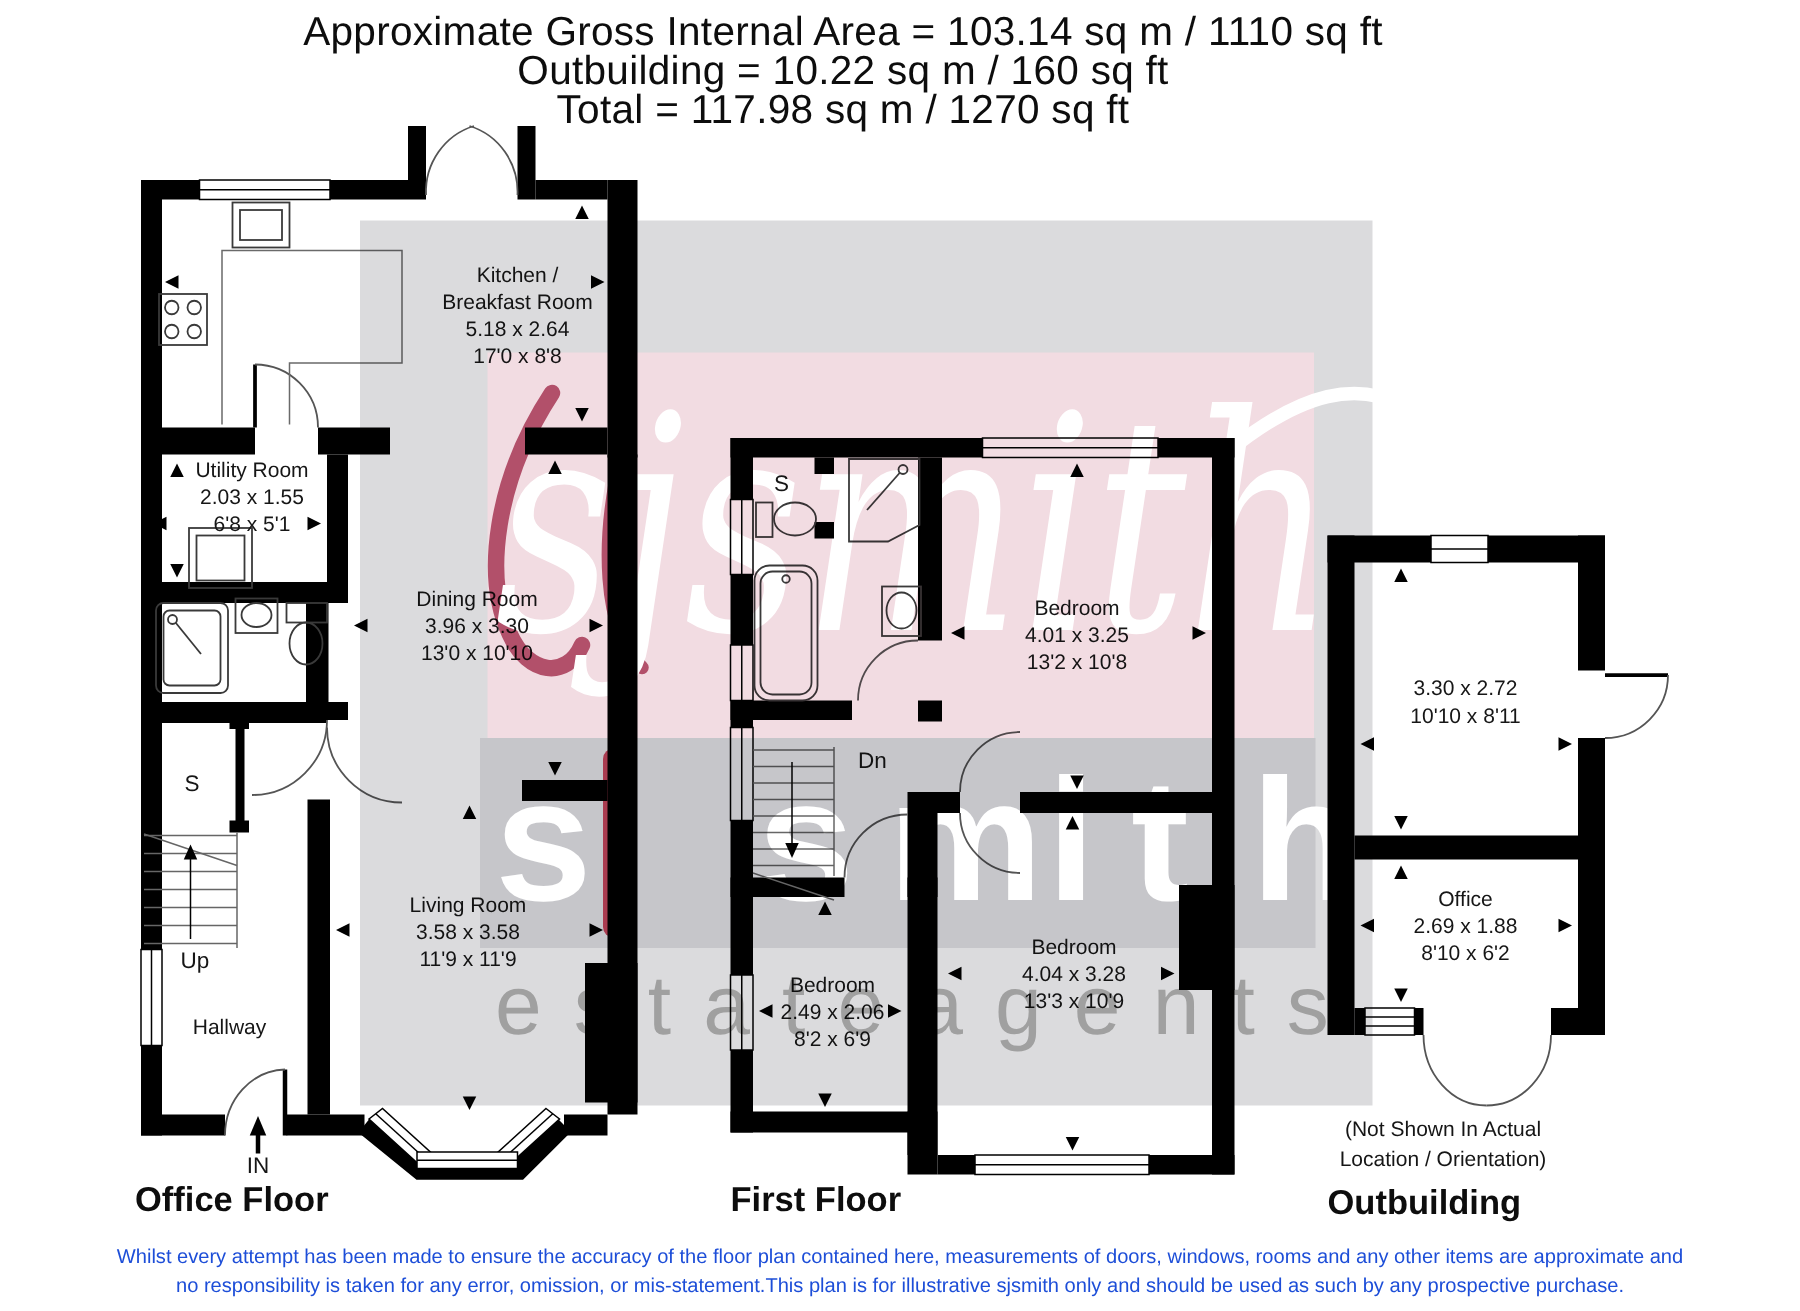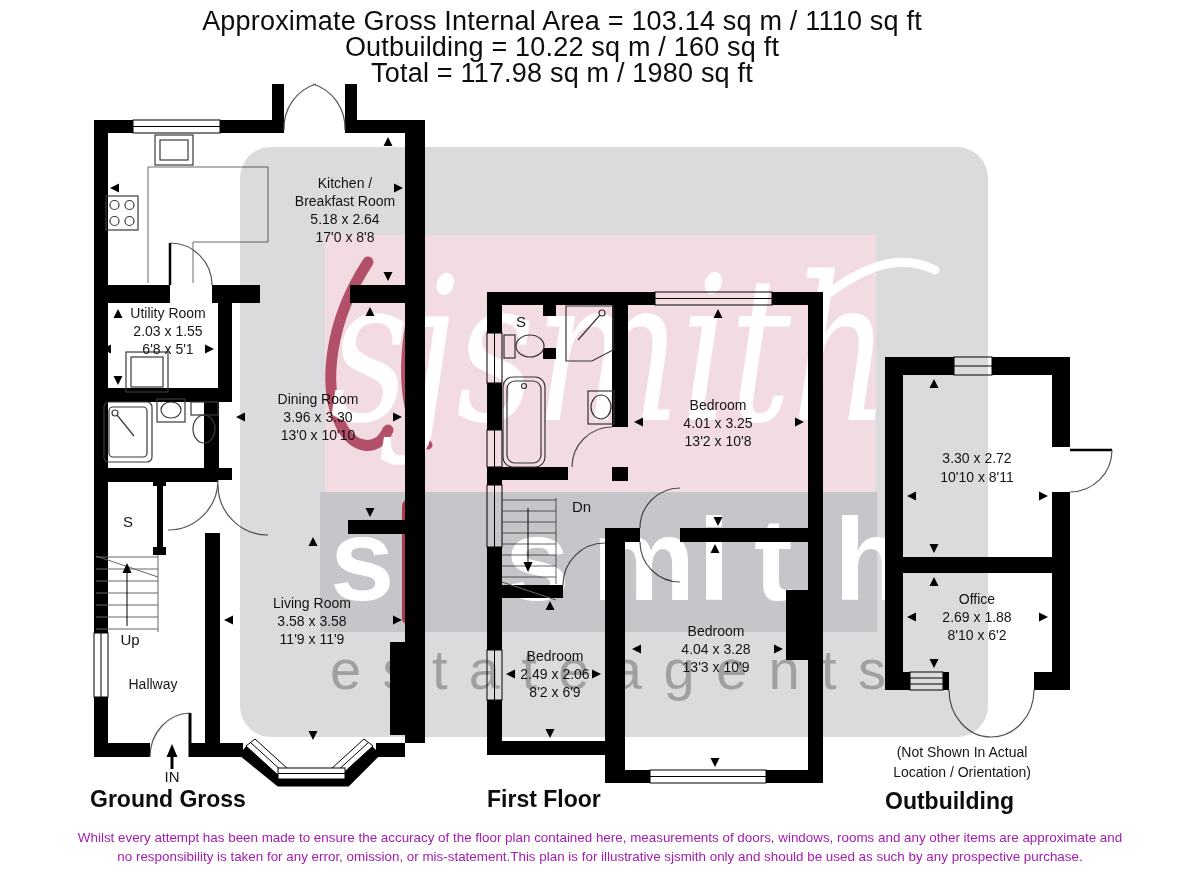--- a/index.html
+++ b/index.html
@@ -2,45 +2,45 @@
 <html><head>
 <meta charset="utf-8">
 <style>
   html,body{margin:0;padding:0;}
   body{width:1200px;height:874px;position:relative;background:#ffffff;
        font-family:"Liberation Sans",sans-serif;color:#111;overflow:hidden;}
   .hdr-line{position:absolute;left:0;width:1124px;text-align:center;
             font-size:27px;color:#0d0d0d;letter-spacing:0.2px;}
   .plan-title{position:absolute;font-size:23px;font-weight:bold;color:#0d0d0d;}
   .disc-line{position:absolute;left:0;width:1200px;text-align:center;
-             font-size:13.4px;color:#a21caf;}
+             font-size:13.4px;color:#1d4ed8;}
   svg{position:absolute;overflow:visible;}
   svg text{font-family:"Liberation Sans",sans-serif;fill:#161616;}
   .room-label{font-size:14px;}
   .small-label{font-size:15px;}
   
-  .watermark{position:absolute;left:240px;top:147px;width:748px;height:590px;
-             background:#dbdbdd;mix-blend-mode:multiply;z-index:5;pointer-events:none;border-radius:31px;}
+  .watermark{position:absolute;left:240px;top:147px;width:675px;height:590px;
+             background:#dbdbdd;mix-blend-mode:multiply;z-index:5;pointer-events:none;}
   .wm-red-square{position:absolute;left:85px;top:88px;width:551px;height:257px;background:#f2dce2;}
   .wm-band{position:absolute;left:80px;top:345px;width:557px;height:140px;background:#c6c6ca;}
   .wm-letter{position:absolute;top:345px;height:140px;line-height:136px;
              font-size:116px;font-weight:bold;color:#ffffff;}
   .wm-jbar{position:absolute;width:15px;height:126px;top:352px;background:#aa3c50;border-radius:7px;}
   .wm-estate{position:absolute;left:90px;top:489px;width:556px;height:66px;
              display:flex;justify-content:space-between;align-items:center;
              font-size:56px;color:#a0a0a0;}
   .wm-script-svg{left:60px;top:78px;}
   .wm-script-text{font-family:"DejaVu Serif",serif;font-style:italic;fill:#ffffff;}
 </style>
 </head>
 <body>
 
 <div class="hdr-line" style="top:6px">Approximate Gross Internal Area = 103.14 sq m / 1110 sq ft</div>
 <div class="hdr-line" style="top:32px">Outbuilding = 10.22 sq m / 160 sq ft</div>
-<div class="hdr-line" style="top:58px">Total = 117.98 sq m / 1980 sq ft</div>
+<div class="hdr-line" style="top:58px">Total = 117.98 sq m / 1270 sq ft</div>
 
 <svg style="left:88px;top:78px" width="470" height="735" viewBox="88 78 470 735">
   <g fill="#000">
 
     <rect x="94" y="120" width="14" height="513"></rect>
     <rect x="94" y="697" width="14" height="60"></rect>
 
     <rect x="94" y="120" width="39" height="13"></rect>
     <rect x="220" y="120" width="52" height="13"></rect>
     <rect x="357" y="120" width="48" height="13"></rect>
@@ -431,18 +431,18 @@
     <span>e</span>
     <span>a</span>
     <span>g</span>
     <span>e</span>
     <span>n</span>
     <span>t</span>
     <span>s</span>
   </div>
 </div>
 
-<div class="plan-title" style="left:90px;top:786px">Ground Gross</div>
+<div class="plan-title" style="left:90px;top:786px">Office Floor</div>
 <div class="plan-title" style="left:487px;top:786px">First Floor</div>
 <div class="plan-title" style="left:885px;top:788px">Outbuilding</div>
 
 <div class="disc-line" style="top:830px">Whilst every attempt has been made to ensure the accuracy of the floor plan contained here, measurements of doors, windows, rooms and any other items are approximate and</div>
 <div class="disc-line" style="top:849px">no responsibility is taken for any error, omission, or mis-statement.This plan is for illustrative sjsmith only and should be used as such by any prospective purchase.</div>
 
 </body></html>

